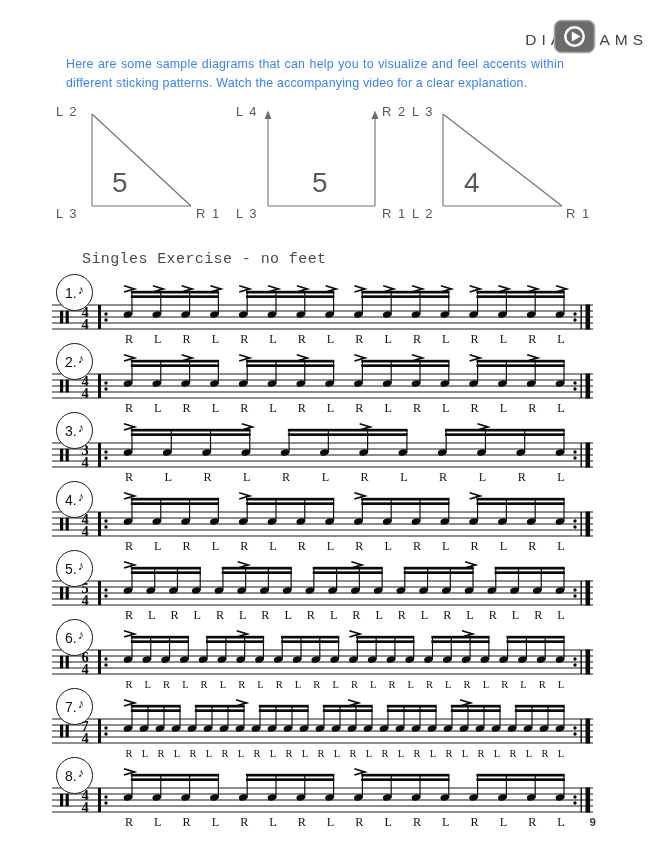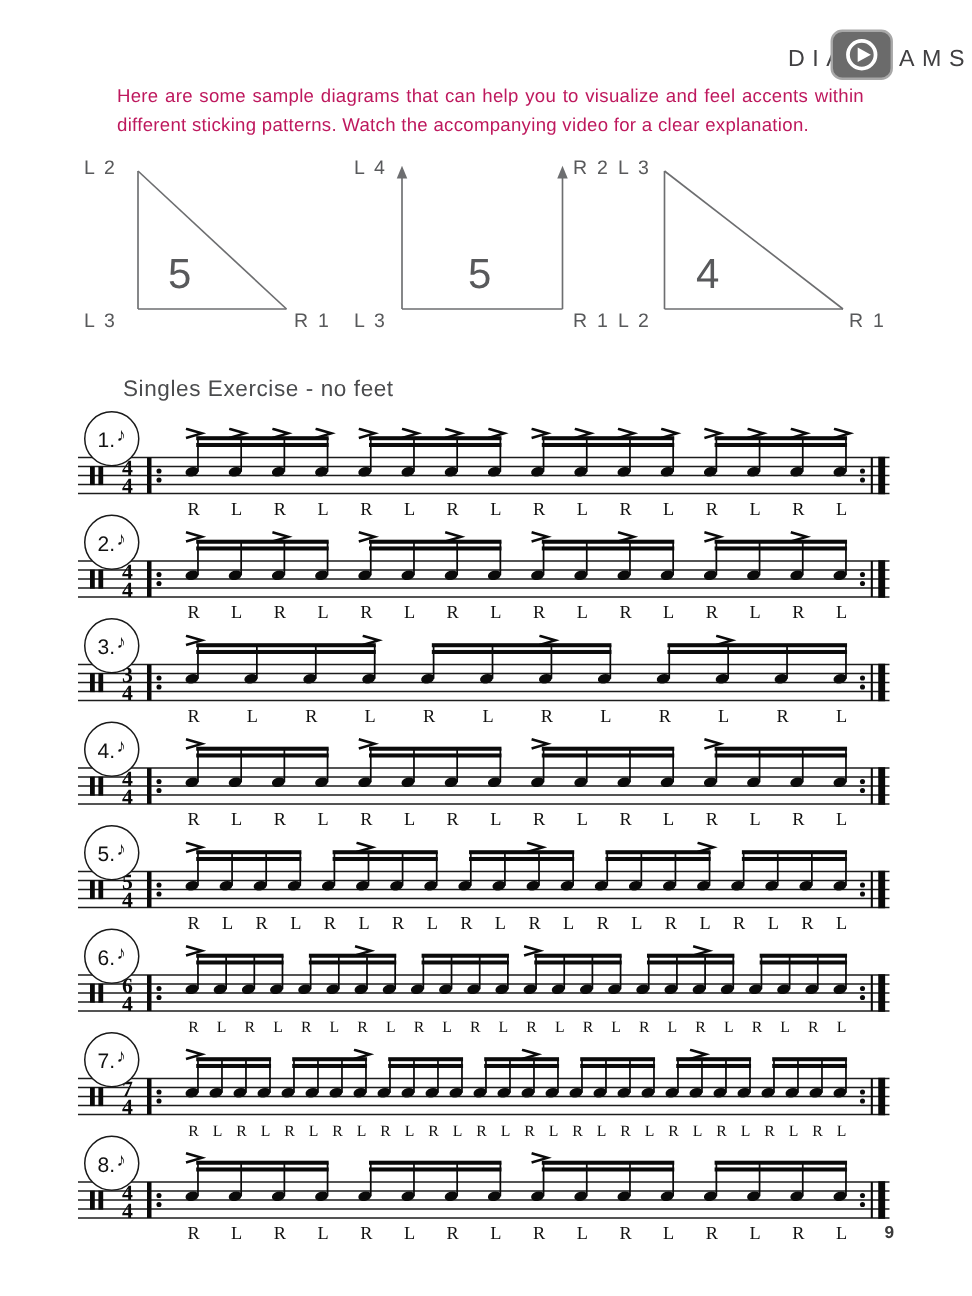--- a/index.html
+++ b/index.html
@@ -5,31 +5,31 @@
   * { margin:0; padding:0; box-sizing:border-box; }
   html,body { background:#ffffff; }
   body { width:648px; height:864px; font-family:"Liberation Sans", sans-serif; }
   .page { position:relative; width:648px; height:864px; background:#fff; overflow:hidden; }
 
   .title { position:absolute; top:31px; left:0; width:100%; text-align:right;
            font-size:15.5px; letter-spacing:5px; color:#414042; font-weight:500; }
 
   .video-icon { position:absolute; top:19px; left:553px; width:43px; height:35px; cursor:pointer; }
 
-  .intro { position:absolute; top:55px; left:78px; width:498px;
-           font-size:12.4px; line-height:1.56; color:#be185d; text-align:justify; letter-spacing:.2px; }
+  .intro { position:absolute; top:55px; left:66px; width:498px;
+           font-size:12.4px; line-height:1.56; color:#3b82f6; text-align:justify; letter-spacing:.2px; }
 
   .diagram { position:absolute; top:100px; }
   .d1 { left:56px; } .d2 { left:236px; } .d3 { left:412px; }
   .dlabel { font-size:13px; fill:#58595b; letter-spacing:1.5px; font-family:"Liberation Sans",sans-serif; }
   .dnum   { font-size:28px; fill:#58595b; font-family:"Liberation Sans",sans-serif; }
   .dline  { stroke:#6d6e70; stroke-width:1.1; fill:none; }
 
   .section-heading { position:absolute; top:251px; left:82px; font-size:15px;
-                     color:#4a4b4d; font-weight:400; letter-spacing:.4px; }
+                     color:#4a4b4d; font-weight:400; letter-spacing:.4px;font-family:Liberation Mono, monospace; }
 
   .exercises { position:absolute; top:276px; left:0; width:648px; }
   .ex-row { position:relative; width:648px; height:69px; }
 
   .badge { position:absolute; left:56px; top:-2px; width:37px; height:37px;
            border:1.6px solid #1a1a1a; border-radius:50%;
            display:flex; align-items:center; justify-content:center; background:#fff; z-index:2; }
   .badge-num  { font-size:14px; color:#111; font-weight:500; }
   .badge-note { font-size:12.5px; color:#111; margin-left:1px; transform:translateY(-3px); }
 

